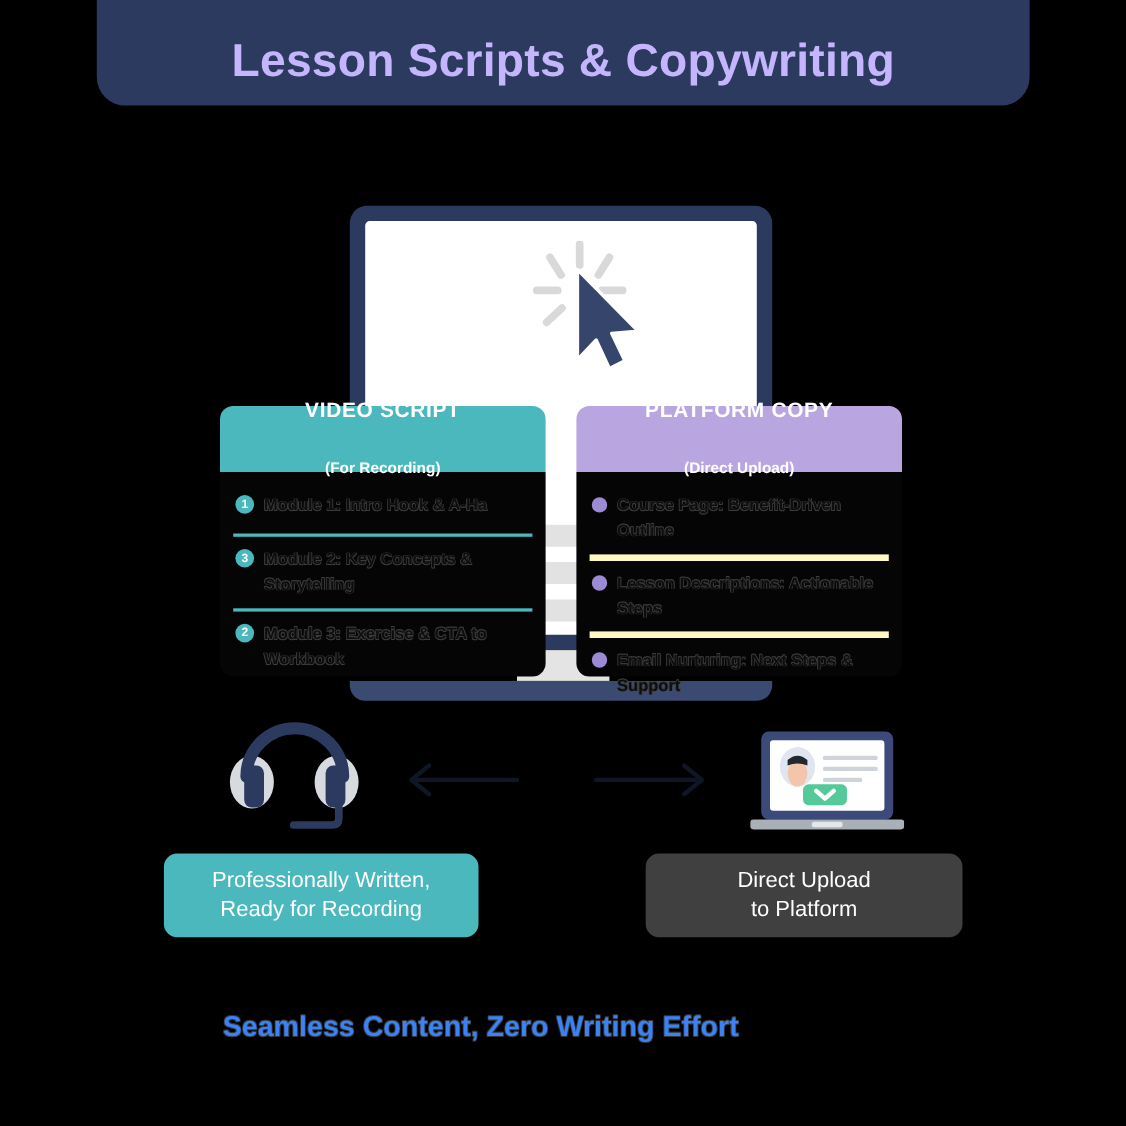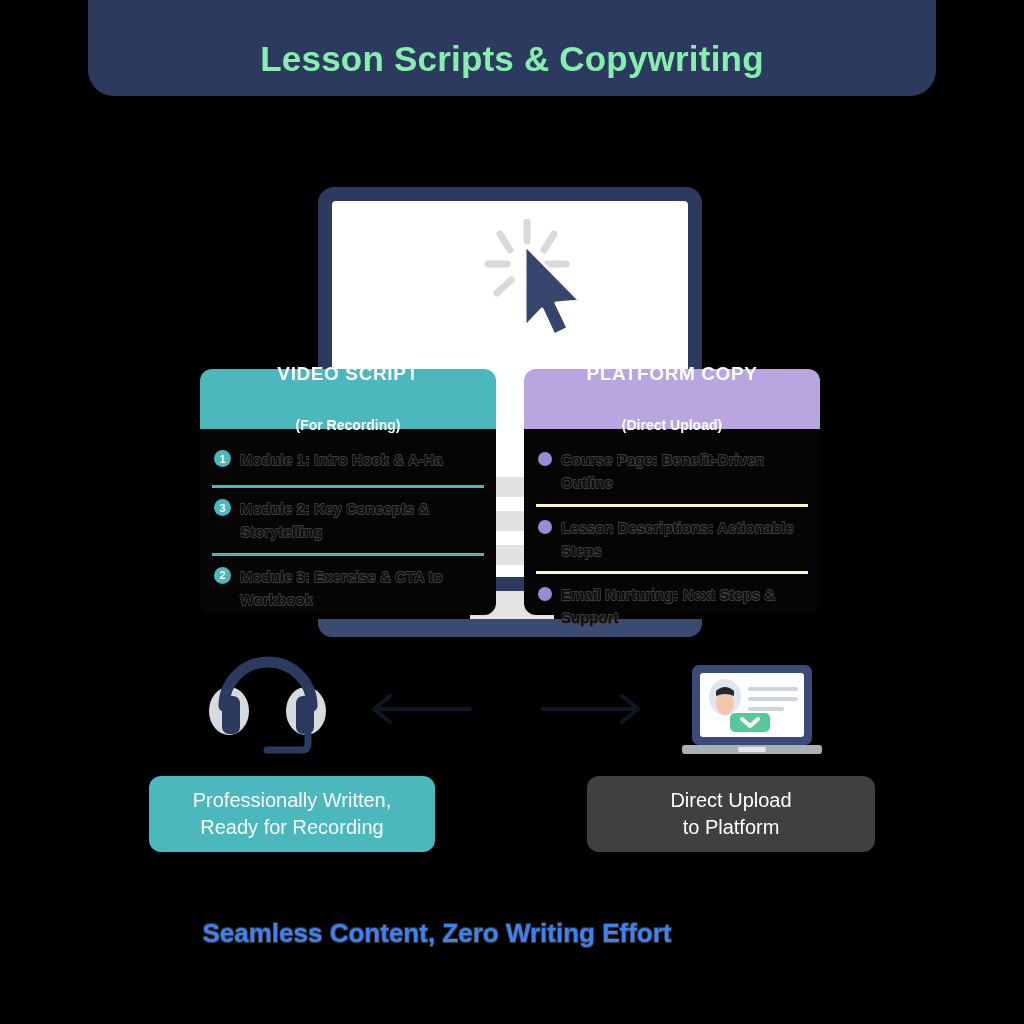--- a/index.html
+++ b/index.html
@@ -10,21 +10,21 @@
   }
 
   
   .header-bar{
     position:absolute;left:88px;top:-30px;width:848px;height:126px;
     background:#2b3a5e;border-radius:26px;
     display:flex;align-items:flex-end;justify-content:center;
     padding-bottom:20px;box-sizing:border-box;
   }
   .header-title{
-    color:#86efac;font-size:35px;font-weight:bold;letter-spacing:.2px;
+    color:#c4b5fd;font-size:42px;font-weight:bold;letter-spacing:.2px;
     text-align:left;line-height:1;
   }
 
   
   .monitor{
     position:absolute;left:318px;top:187px;width:384px;height:404px;
     background:#2b3a5e;border-radius:16px;box-sizing:border-box;padding:14px;
   }
   .monitor-screen{
     width:100%;height:100%;background:#ffffff;border-radius:4px;
@@ -65,21 +65,21 @@
   }
   .panel-body{
     background:#050505;border-radius:0 0 12px 12px;
     padding:10px 12px 12px 12px;box-sizing:border-box;height:186px;
   }
   .item{
     display:flex;align-items:flex-start;gap:9px;padding:9px 2px 9px 2px;min-height:46px;
     box-sizing:border-box;
   }
   .item + .item{border-top:3px solid #4ab8bd;}
-  .panel.right .item + .item{border-top:3px solid #fef9c3;}
+  .panel.right .item + .item{border-top:6px solid #fef9c3;}
   .badge{
     flex:0 0 auto;width:17px;height:17px;border-radius:50%;
     display:flex;align-items:center;justify-content:center;
     font-size:11px;font-weight:bold;color:#ffffff;margin-top:2px;
   }
   .panel.left .badge{background:#4ab8bd;}
   .dot{
     flex:0 0 auto;width:14px;height:14px;border-radius:50%;
     background:#9b8ad4;margin-top:4px;
   }

